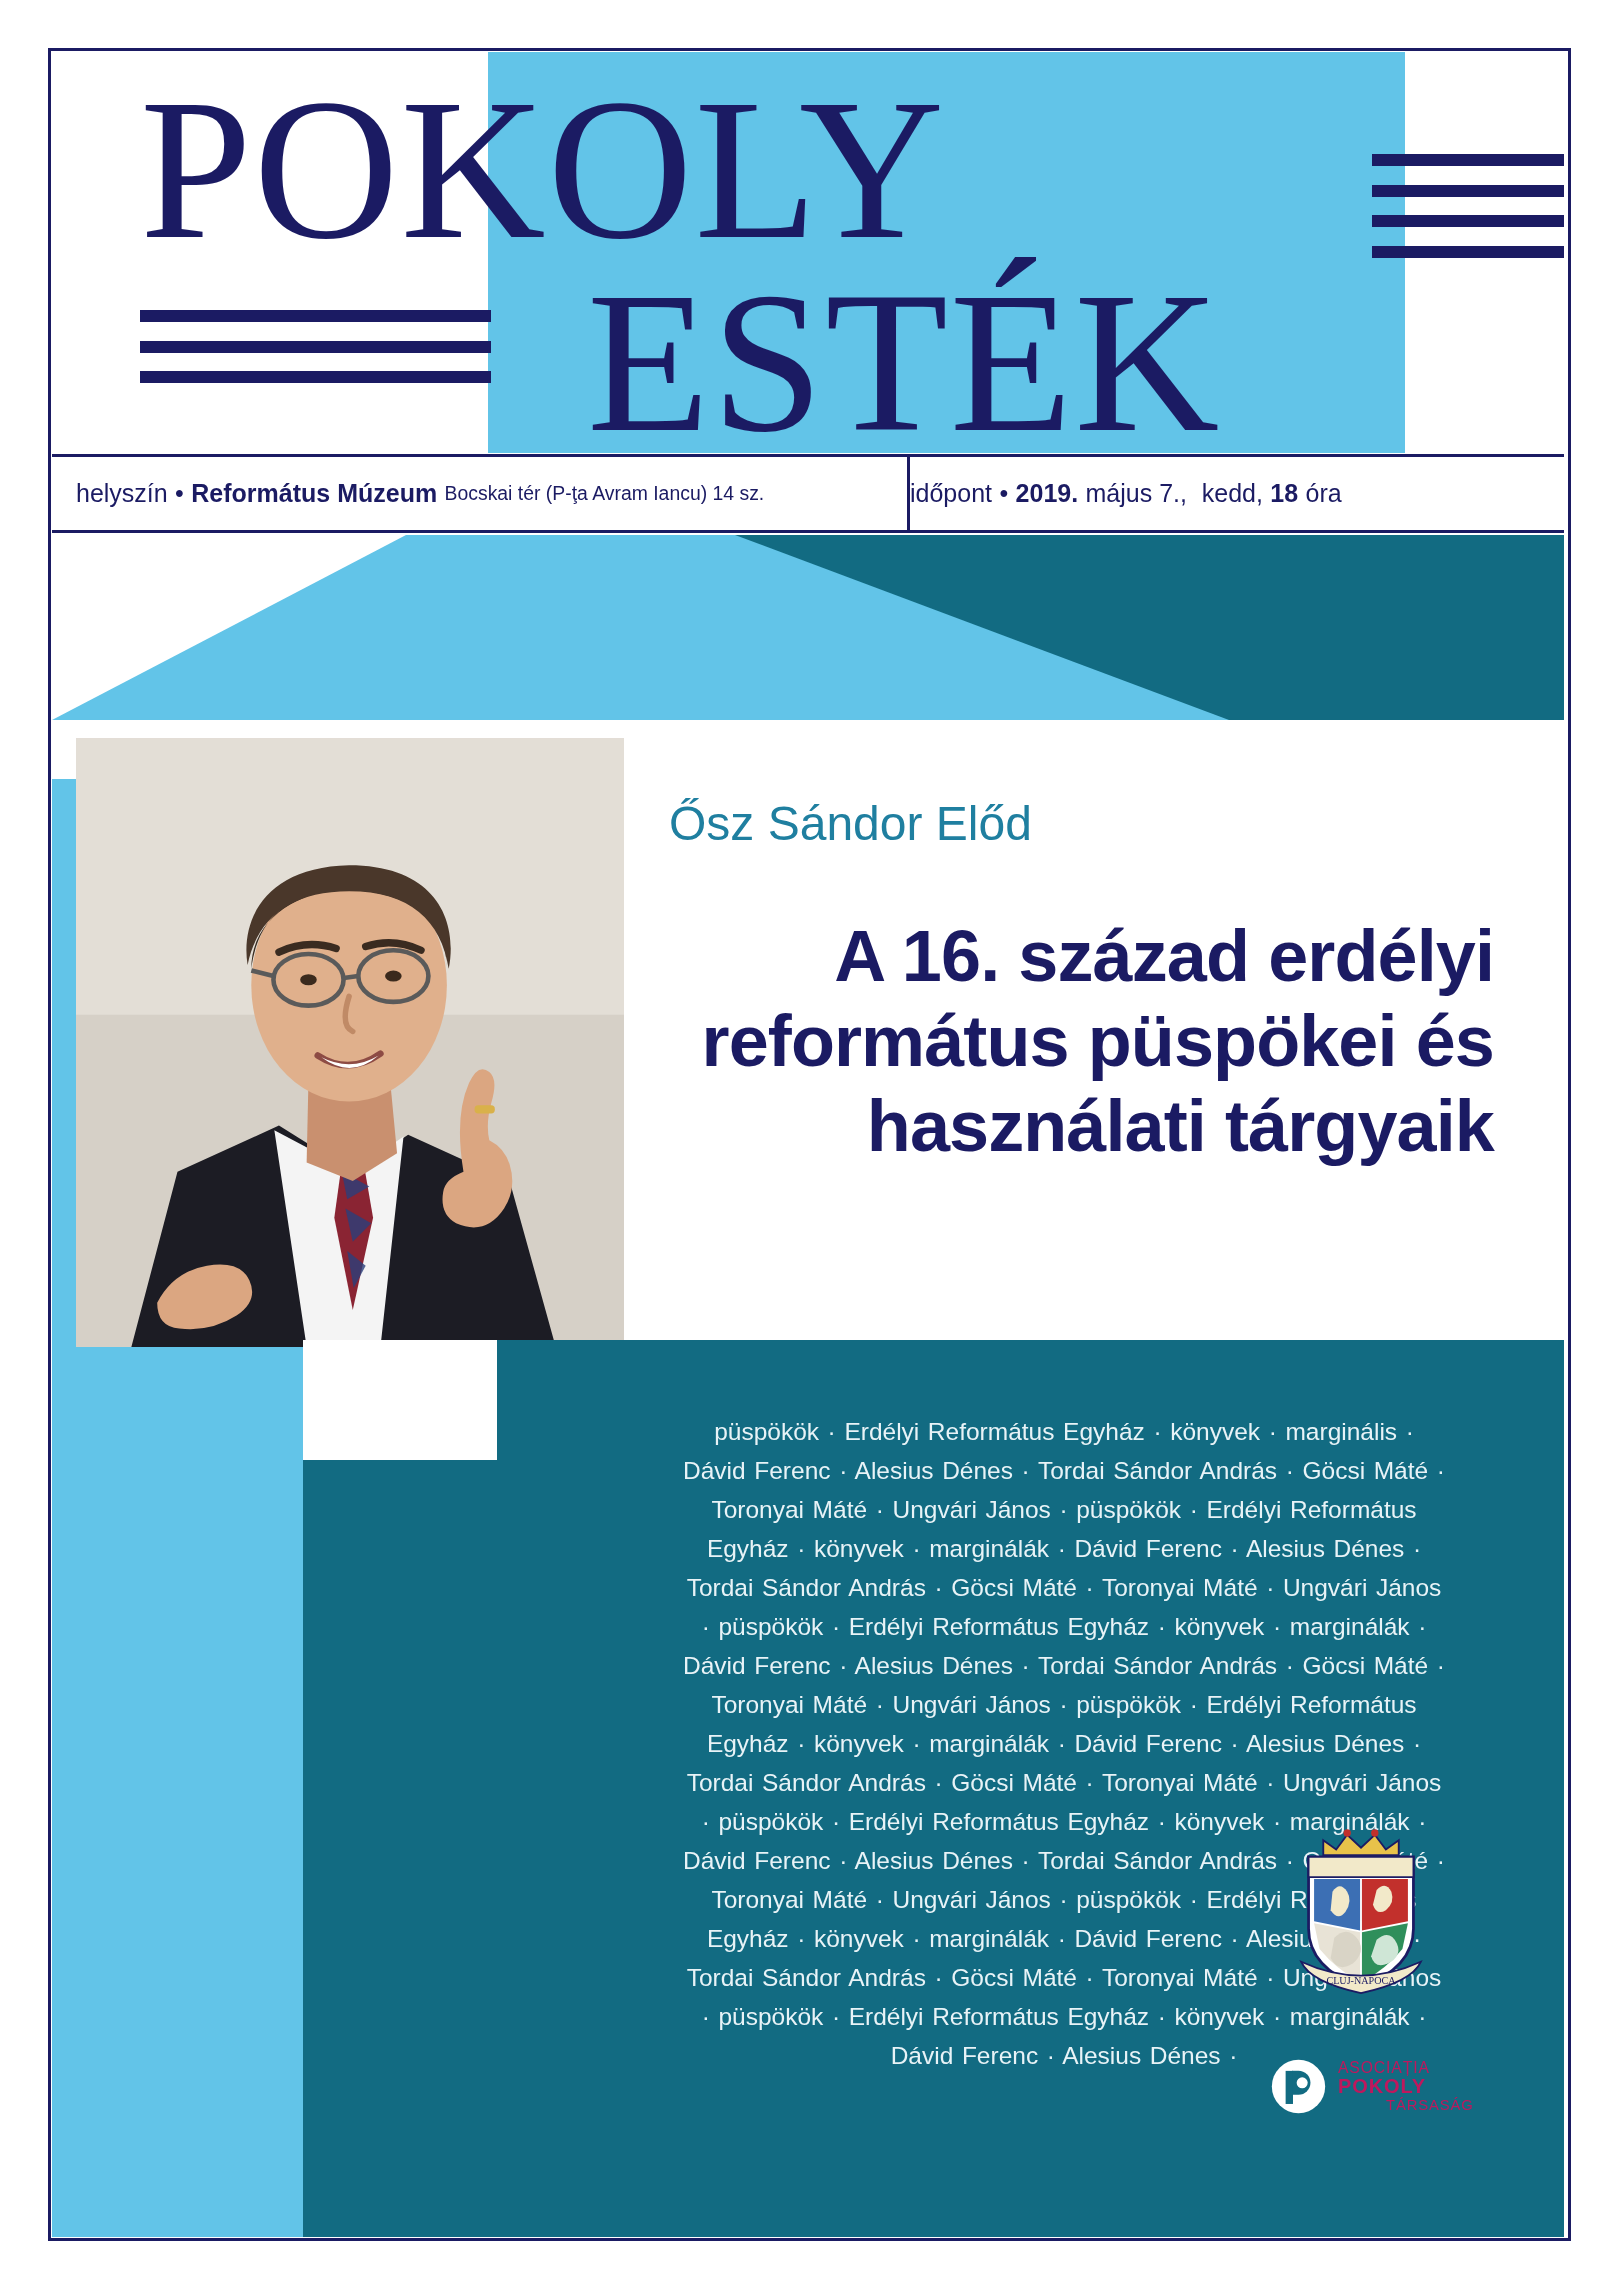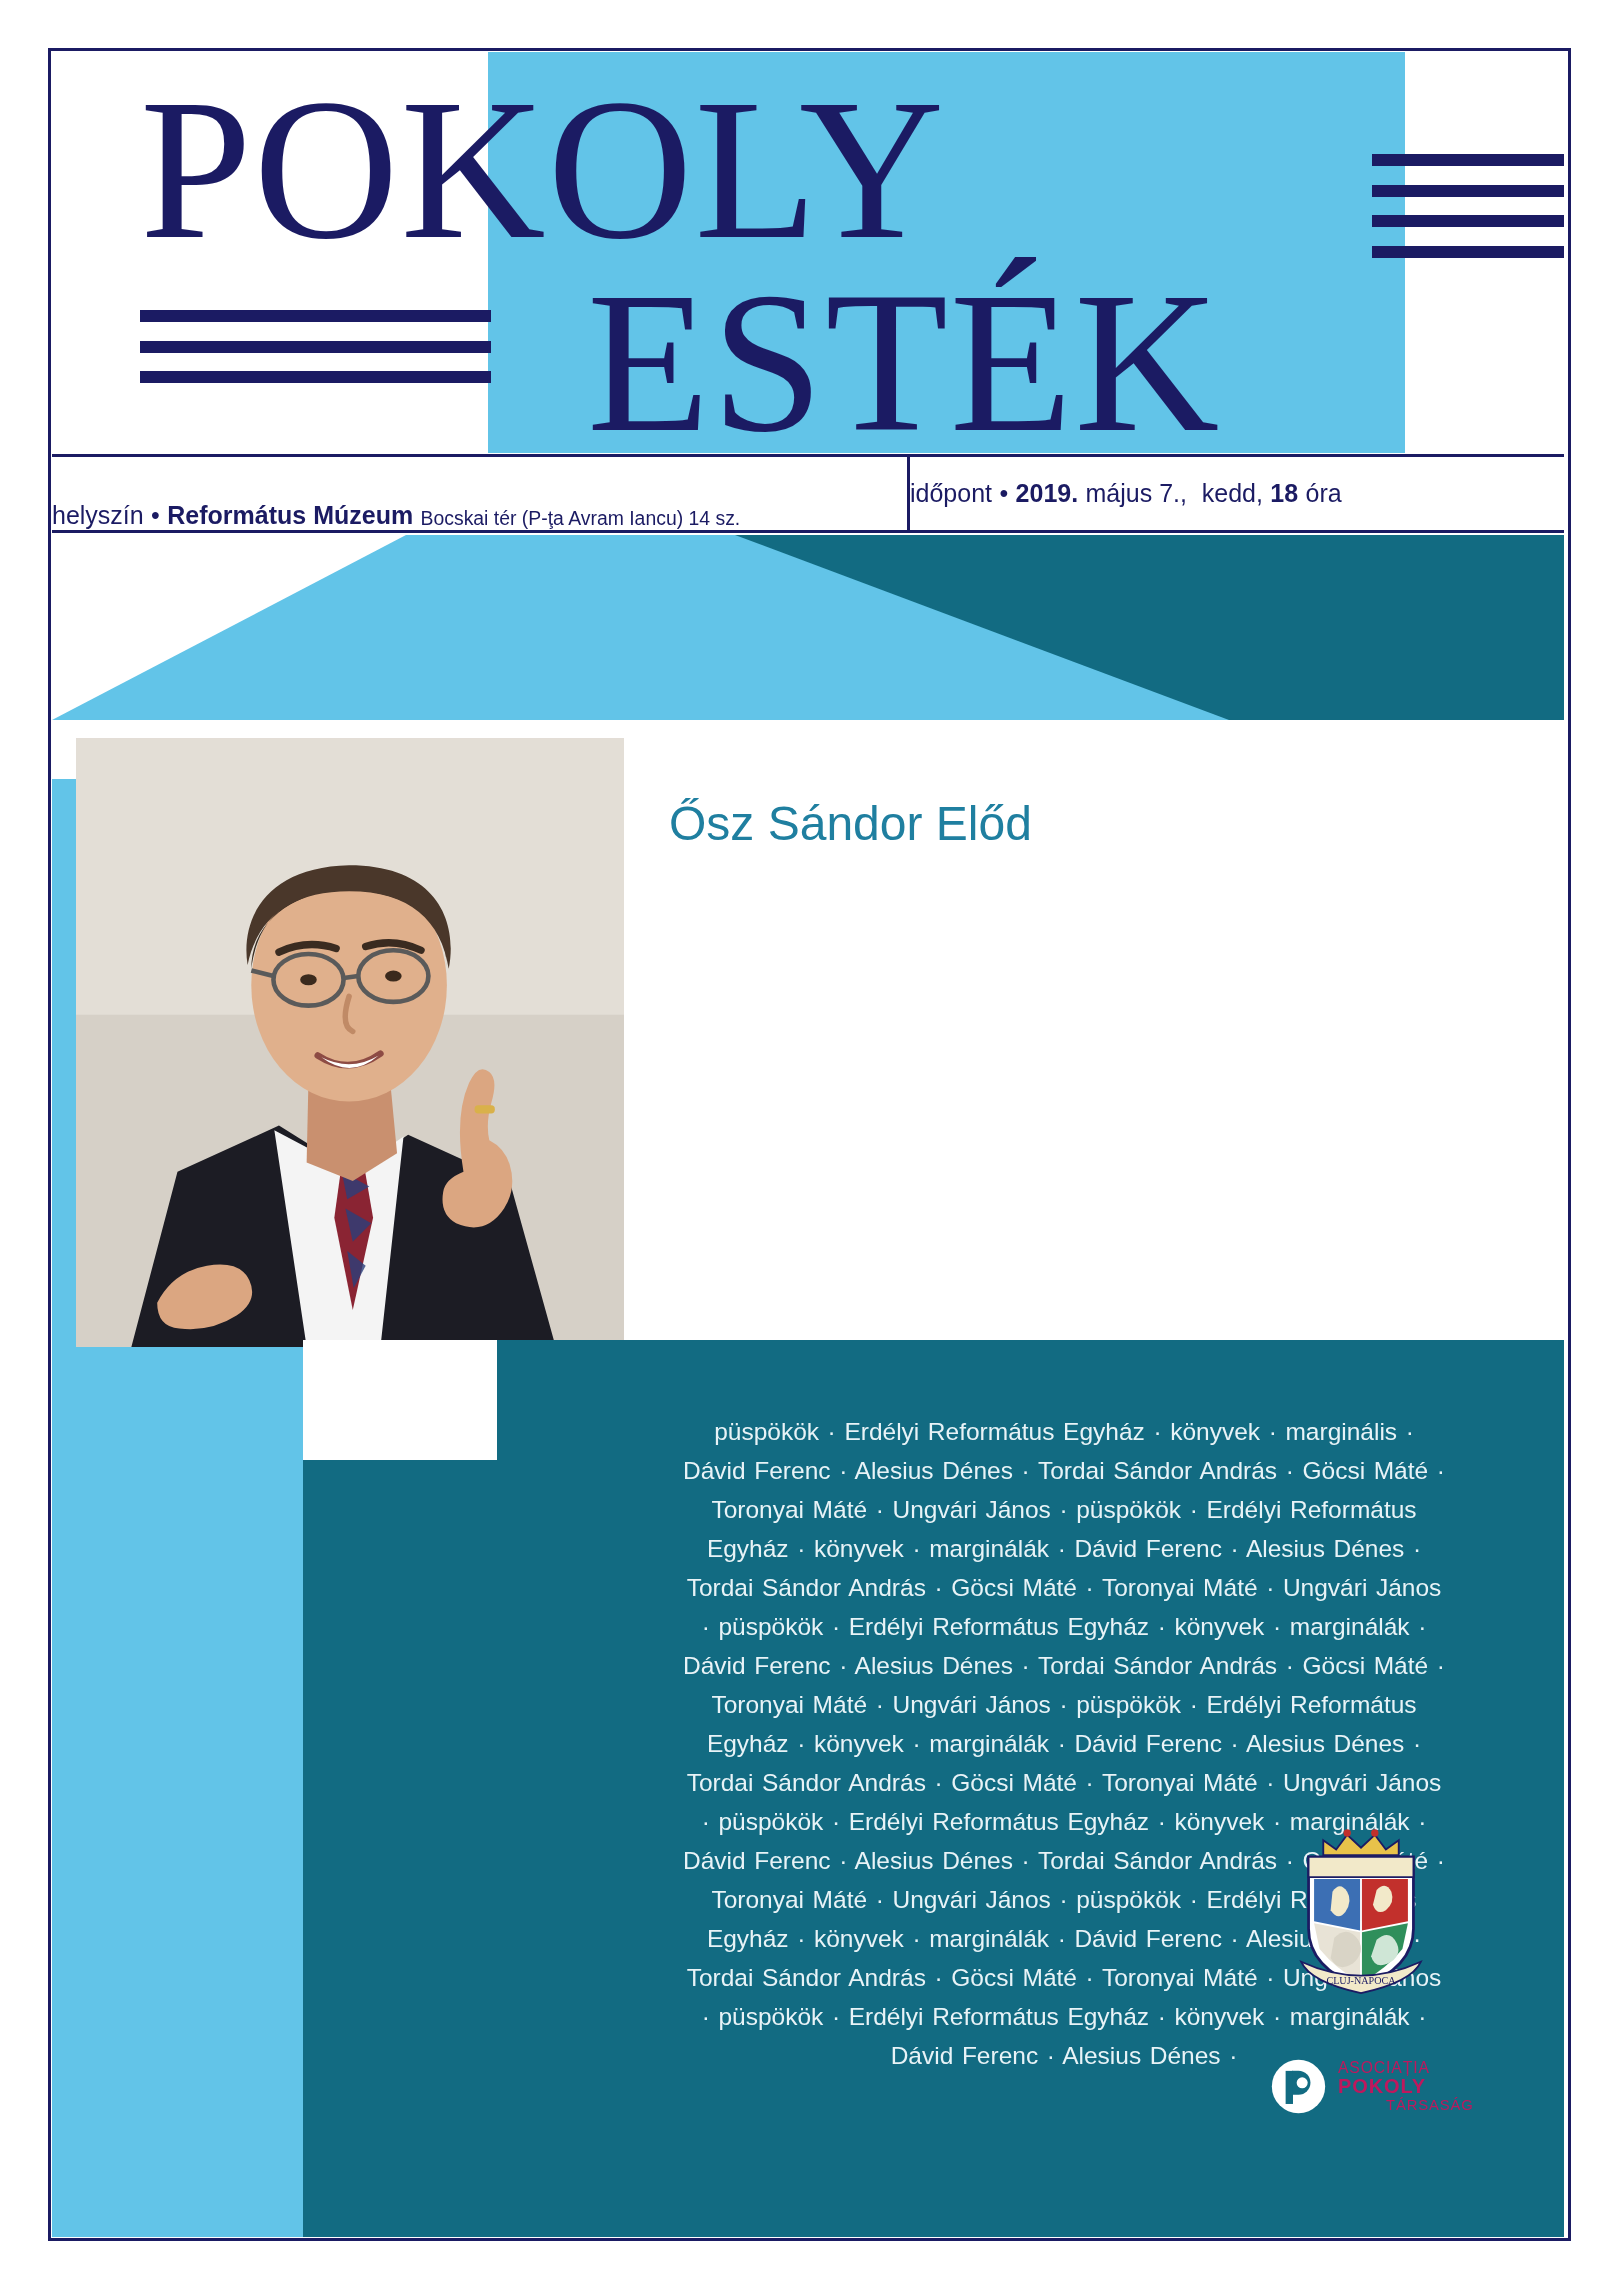--- a/index.html
+++ b/index.html
@@ -71,21 +71,22 @@
     left:52px;top:454px;
     width:1512px;height:79px;
     border-top:3.7px solid #1b1b63;
     border-bottom:3.7px solid #1b1b63;
     box-sizing:border-box;
     display:flex;
     background:#fff;
   }
   .infobar .left{
     flex:0 0 858px;
-    display:flex;align-items:flex-end;
+    display:flex;align-items:center;
+    padding-left:24px;
     border-right:3.7px solid #1b1b63;
     box-sizing:border-box;
     color:#1b1b63;
     font-size:25px;
   }
   .infobar .right{
     flex:1;
     display:flex;align-items:center;justify-content:flex-start;
     color:#1b1b63;
     font-size:25px;
@@ -311,20 +312,21 @@
 
       <path d="M420 470 q-10 -60 6 -96 q10 -22 22 -12 q10 8 2 34 q-6 22 -2 40 q16 8 22 26 q8 26 -6 48 q-20 30 -52 16 q-18 -10 -14 -34 q2 -14 22 -22 Z" fill="#dba681"></path>
 
       <rect x="432" y="398" width="22" height="9" rx="4" fill="#d9b14a"></rect>
 
       <path d="M88 612 q18 -34 54 -40 q36 -6 46 16 q10 22 -14 38 q-28 18 -62 14 q-24 -2 -24 -28 Z" fill="#dba681"></path>
     </svg>
   </div>
 
   <div class="speaker">Ősz Sándor Előd</div>
+  <div class="title">A 16. század erdélyi református püspökei és használati tárgyaik</div>
 
   <div class="kwblock">
     <div class="kw-teal"></div>
     <div class="kw-white-corner"></div>
     <div class="kw-text">püspökök · Erdélyi Református Egyház · könyvek · marginális · Dávid Ferenc · Alesius Dénes · Tordai Sándor András · Göcsi Máté · Toronyai Máté · Ungvári János · püspökök · Erdélyi Református Egyház · könyvek · marginálák · Dávid Ferenc · Alesius Dénes · Tordai Sándor András · Göcsi Máté · Toronyai Máté · Ungvári János · püspökök · Erdélyi Református Egyház · könyvek · marginálák · Dávid Ferenc · Alesius Dénes · Tordai Sándor András · Göcsi Máté · Toronyai Máté · Ungvári János · püspökök · Erdélyi Református Egyház · könyvek · marginálák · Dávid Ferenc · Alesius Dénes · Tordai Sándor András · Göcsi Máté · Toronyai Máté · Ungvári János · püspökök · Erdélyi Református Egyház · könyvek · marginálák · Dávid Ferenc · Alesius Dénes · Tordai Sándor András · Göcsi Máté · Toronyai Máté · Ungvári János · püspökök · Erdélyi Református Egyház · könyvek · marginálák · Dávid Ferenc · Alesius Dénes · Tordai Sándor András · Göcsi Máté · Toronyai Máté · Ungvári János · püspökök · Erdélyi Református Egyház · könyvek · marginálák · Dávid Ferenc · Alesius Dénes ·</div>
   </div>
 
   <div class="crest">
     <svg width="138" height="175" viewBox="0 0 150 190" xmlns="http://www.w3.org/2000/svg" aria-hidden="true">
       <path d="M18 40 L132 40 L132 118 Q132 160 75 182 Q18 160 18 118 Z" fill="#ffffff" stroke="#1b1b63" stroke-width="3"></path>

